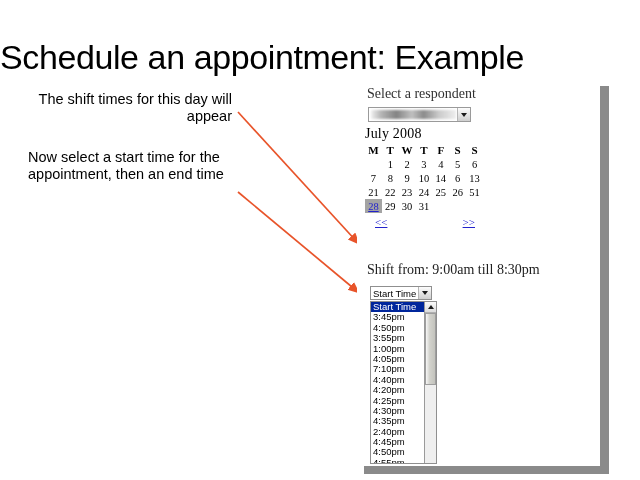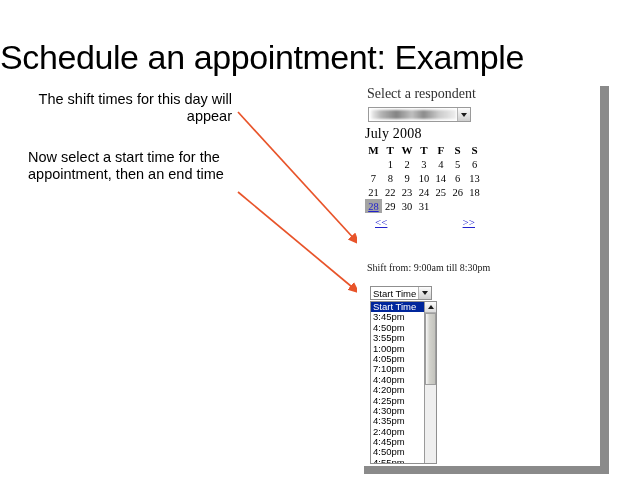--- a/index.html
+++ b/index.html
@@ -183,21 +183,21 @@
     position: absolute;
   }
   .nav-prev { left: 10px; top: 0; }
   .nav-next { right: 8px; top: 0; }
 
   .shift-line {
     position: absolute;
     left: 10px;
     top: 182px;
     font-family: "Liberation Serif", serif;
-    font-size: 10px;
+    font-size: 14px;
     color: #202020;
     white-space: nowrap;
   }
 
   
   .time-combo {
     position: absolute;
     left: 13px;
     top: 206px;
     width: 62px;
@@ -346,21 +346,21 @@
           <td class="day"><a href="#">6</a></td>
           <td class="day"><a href="#">13</a></td>
         </tr>
         <tr>
           <td class="day"><a href="#">21</a></td>
           <td class="day"><a href="#">22</a></td>
           <td class="day"><a href="#">23</a></td>
           <td class="day"><a href="#">24</a></td>
           <td class="day"><a href="#">25</a></td>
           <td class="day"><a href="#">26</a></td>
-          <td class="day"><a href="#">18</a></td>
+          <td class="day"><a href="#">51</a></td>
         </tr>
         <tr>
           <td class="day selected"><a href="#">28</a></td>
           <td class="day"><a href="#">29</a></td>
           <td class="day"><a href="#">30</a></td>
           <td class="day"><a href="#">31</a></td>
           <td class="day"><span></span></td>
           <td class="day"><span></span></td>
           <td class="day"><span></span></td>
         </tr>

